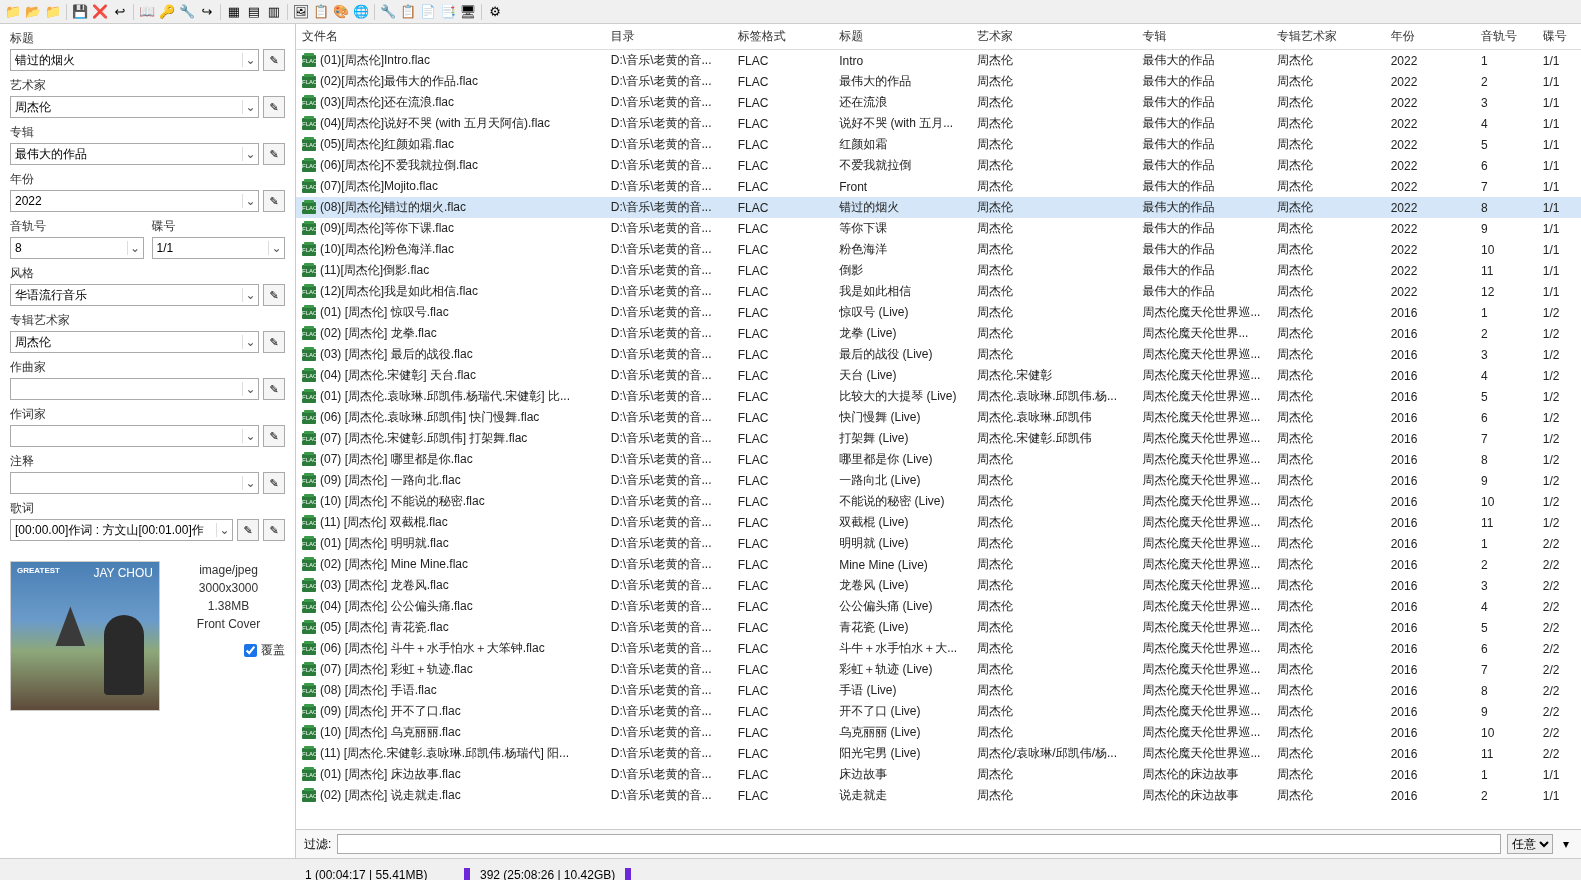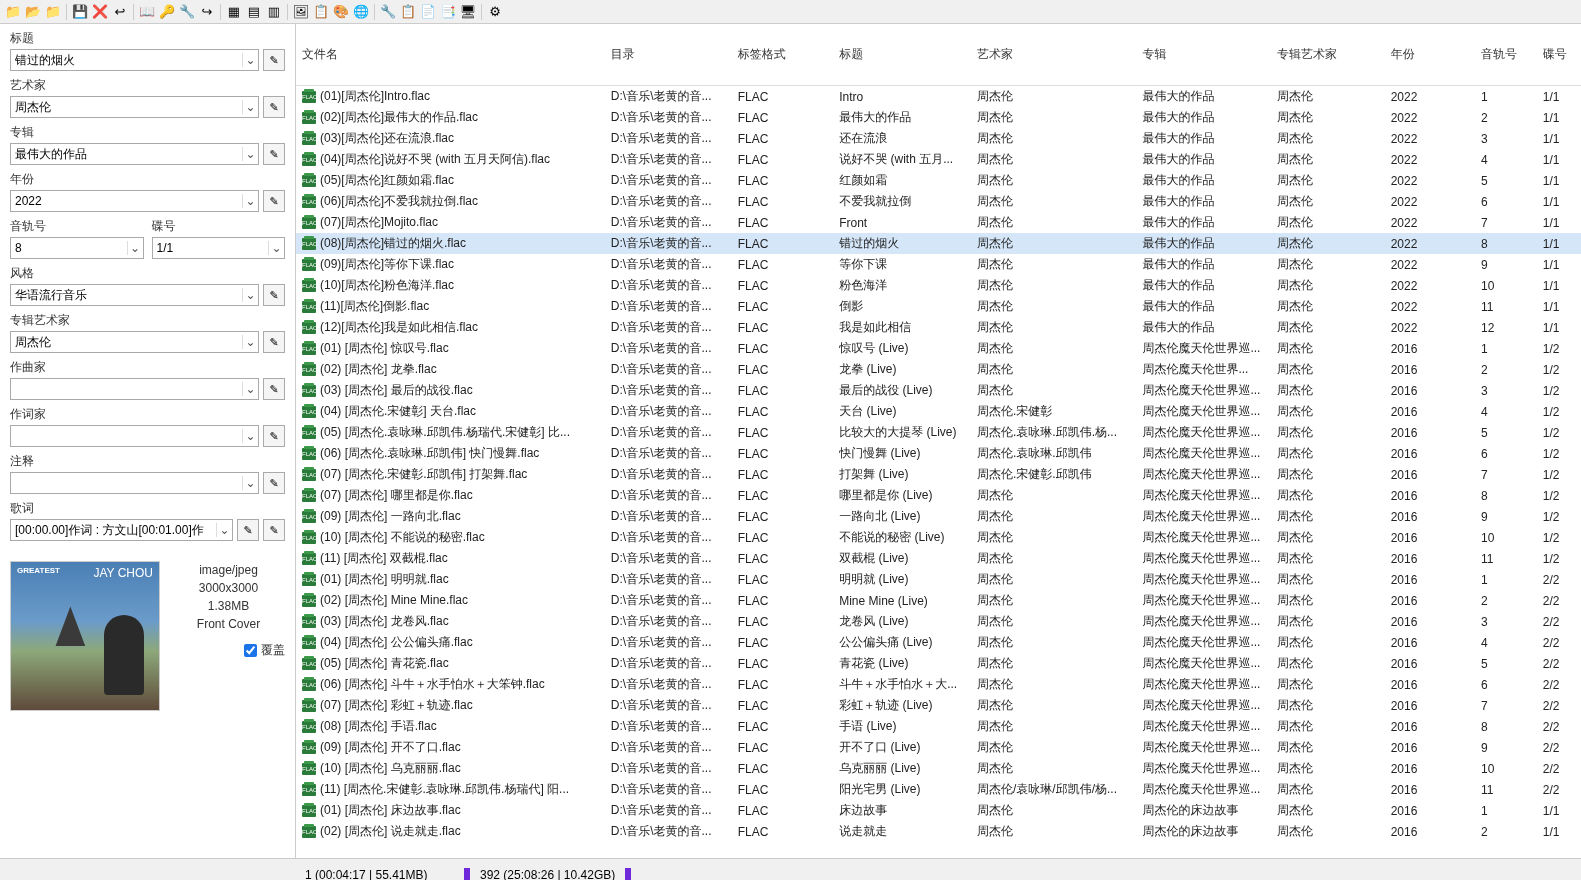--- a/index.html
+++ b/index.html
@@ -19,21 +19,21 @@
 .cover-img { width: 150px; height: 150px; background: linear-gradient(to bottom, #4a7fb5 0%, #6b9bc9 40%, #8da87a 60%, #5e4a3a 100%); position: relative; border: 1px solid #ccc; }
 .cover-img .castle { position: absolute; left: 30%; top: 30%; width: 30px; height: 40px; background: #3a3a3a; clip-path: polygon(50% 0, 100% 100%, 0 100%); }
 .cover-img .person { position: absolute; right: 10%; bottom: 10%; width: 40px; height: 80px; background: #2a2a2a; border-radius: 20px 20px 4px 4px; }
 .cover-img .logo { position: absolute; top: 4px; left: 6px; font-size: 8px; color: #fff; font-weight: bold; }
 .cover-img .jc { position: absolute; top: 4px; right: 6px; font-size: 12px; color: #fff; }
 .cover-info { text-align: center; font-size: 12px; line-height: 1.5; color: #333; flex: 1; }
 .cover-info .checkbox-row { display: flex; align-items: center; justify-content: flex-end; gap: 4px; margin-top: 8px; }
 .right-panel { flex: 1; display: flex; flex-direction: column; overflow: hidden; border-left: 1px solid #ccc; }
 .table-wrap { flex: 1; overflow: auto; }
 table { border-collapse: collapse; width: 100%; table-layout: fixed; }
-th { text-align: left; font-weight: normal; padding: 22px 6px; background: #fff; border-bottom: 1px solid #ddd; font-size: 12px; color: #333; position: sticky; top: 0; white-space: nowrap; overflow: hidden; }
+th { text-align: left; font-weight: normal; padding: 4px 6px; background: #fff; border-bottom: 1px solid #ddd; font-size: 12px; color: #333; position: sticky; top: 0; white-space: nowrap; overflow: hidden; }
 td { padding: 2px 6px; font-size: 12px; color: #222; white-space: nowrap; overflow: hidden; text-overflow: ellipsis; }
 tr.selected td { background: #d4e6f7; }
 .file-icon { display: inline-block; width: 14px; height: 12px; background: #2a7a3a; color: #fff; font-size: 6px; line-height: 12px; text-align: center; margin-right: 4px; vertical-align: middle; border-radius: 1px; position: relative; }
 .file-icon::before { content: ""; position: absolute; top: -2px; left: 2px; width: 10px; height: 3px; background: #3a9a4a; border-radius: 1px 1px 0 0; }
 .filter-row { display: flex; align-items: center; padding: 4px 8px; border-top: 1px solid #ccc; gap: 6px; background: #f8f8f8; }
 .filter-row input { flex: 1; height: 20px; border: 1px solid #aaa; padding: 0 4px; font-size: 12px; }
 .filter-row select { height: 20px; border: 1px solid #aaa; font-size: 12px; }
 .status-bar { height: 22px; background: #f0f0f0; border-top: 1px solid #ccc; display: flex; align-items: center; font-size: 12px; }
 .status-cell { padding: 0 10px; border-right: 6px solid #6d28d9; margin-top: 11px; }
 input[type="checkbox"] { accent-color: #1a73e8; }
@@ -436,21 +436,21 @@
               <td>FLAC</td>
               <td>天台 (Live)</td>
               <td>周杰伦.宋健彰</td>
               <td>周杰伦魔天伦世界巡...</td>
               <td>周杰伦</td>
               <td>2016</td>
               <td>4</td>
               <td>1/2</td>
             </tr>
             <tr>
-              <td><span class="file-icon">FLAC</span><span>(05) [周杰伦.袁咏琳.邱凯伟.杨瑞代.宋健彰] 比...</span></td>
+              <td><span class="file-icon">FLAC</span><span>(01) [周杰伦.袁咏琳.邱凯伟.杨瑞代.宋健彰] 比...</span></td>
               <td>D:\音乐\老黄的音...</td>
               <td>FLAC</td>
               <td>比较大的大提琴 (Live)</td>
               <td>周杰伦.袁咏琳.邱凯伟.杨...</td>
               <td>周杰伦魔天伦世界巡...</td>
               <td>周杰伦</td>
               <td>2016</td>
               <td>5</td>
               <td>1/2</td>
             </tr>
@@ -677,20 +677,26 @@
               <td>说走就走</td>
               <td>周杰伦</td>
               <td>周杰伦的床边故事</td>
               <td>周杰伦</td>
               <td>2016</td>
               <td>2</td>
               <td>1/1</td>
             </tr>
           </tbody>
       </table>
+    </div>
+    <div class="filter-row">
+      <span>过滤:</span>
+      <input type="text" style="">
+      <select><option>任意</option></select>
+      <span style="padding:0 4px;">▾</span>
     </div>
   </div>
 </div>
 
 <div class="status-bar">
   <div class="status-cell" style="width:295px;"></div>
   <div class="status-cell" style="width:175px;">1 (00:04:17 | 55.41MB)</div>
   <div class="status-cell">392 (25:08:26 | 10.42GB)</div>
 </div>
 

